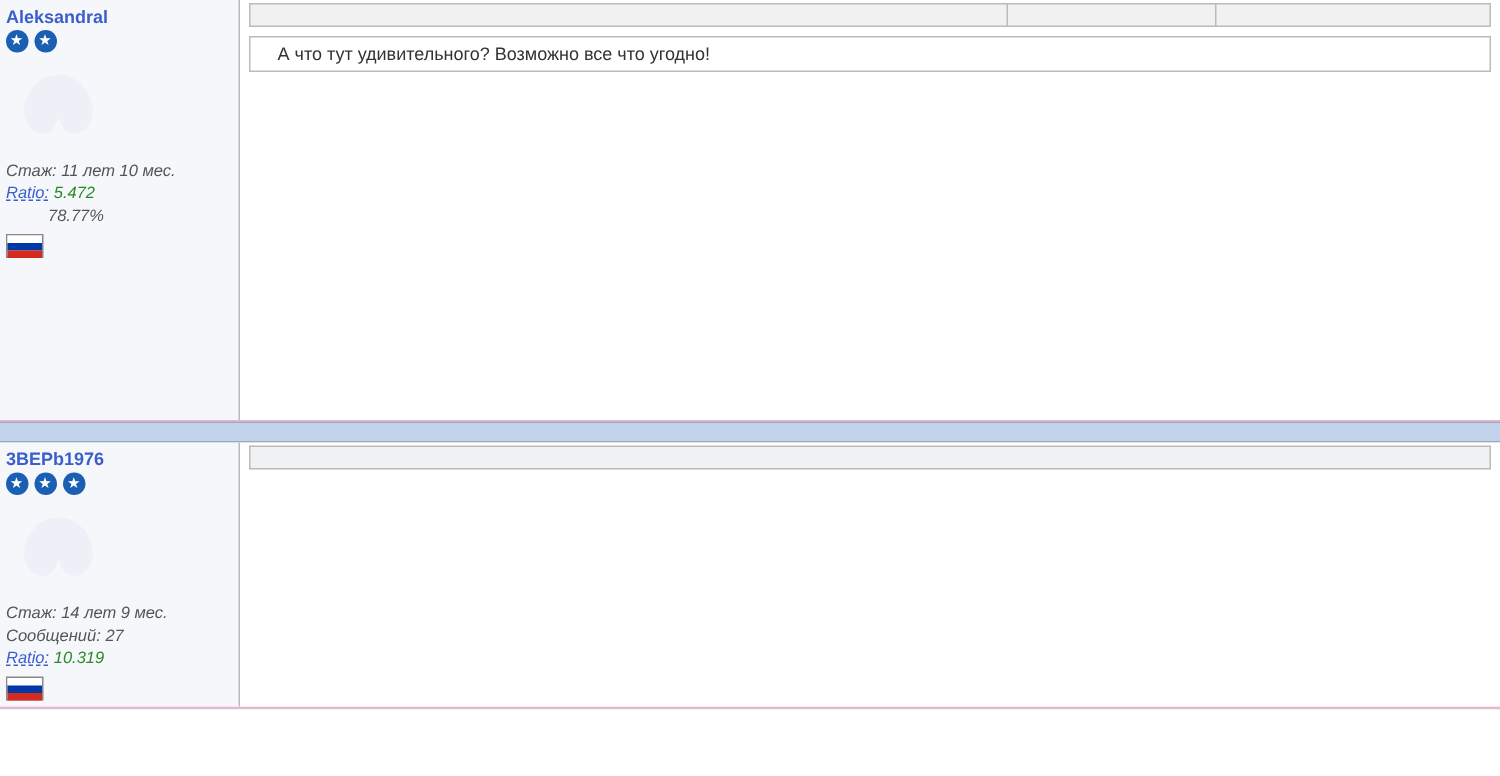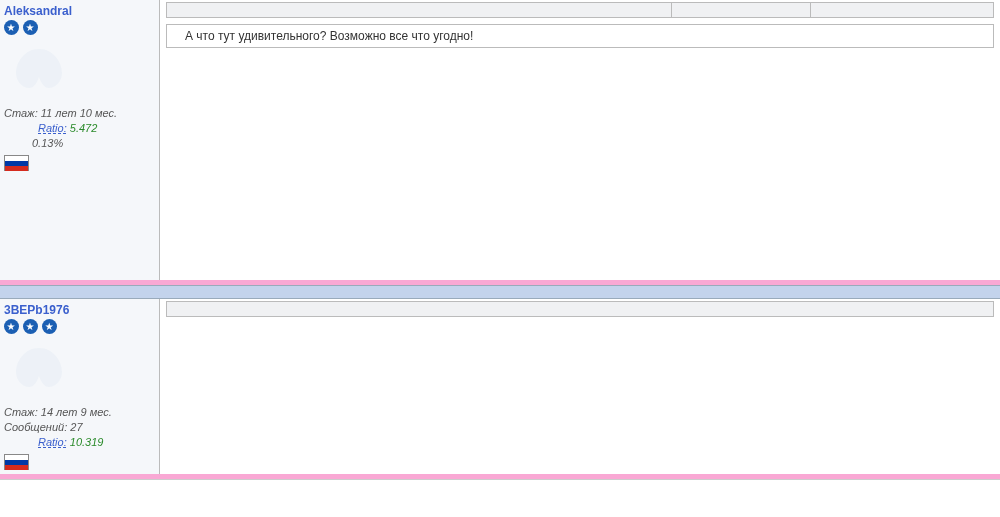--- a/index.html
+++ b/index.html
@@ -1,27 +1,27 @@
 <!DOCTYPE html>
 <html><head>
 <meta charset="utf-8">
 <style>
   * { margin: 0; padding: 0; box-sizing: border-box; }
   body { font-family: Verdana, Arial, sans-serif; font-size: 11px; background: #fff; color: #333; width: 1000px; }
-  .post { display: flex; border-bottom: 5px solid #f9a8d4; justify-content: space-between; }
+  .post { display: flex; border-bottom: 1px solid #f9a8d4; justify-content: space-between; }
   .post-left { width: 160px; padding: 4px; background: #f5f7fa; border-right: 1px solid #bbb; }
   .post-right { flex: 1; padding: 0; background: #fff; position: relative; }
   .username { color: #3a5fcd; font-weight: bold; font-size: 12px; cursor: pointer; }
   .stars { margin: 2px 0 4px 0; }
   .star-badge { display: inline-block; width: 15px; height: 15px; background: #1b5fb3; border-radius: 50%; position: relative; margin-right: 1px; }
   .star-badge::after { content: "★"; color: #fff; font-size: 10px; position: absolute; top: 0; left: 2.5px; line-height: 15px; }
   .avatar { width: 70px; height: 55px; margin: 4px 0 10px 0; opacity: .35; }
   .avatar svg { width: 100%; height: 100%; }
   .user-meta { color: #555; line-height: 15px; font-style: italic; }
-  .ratio-label { color: #3a5fcd; text-decoration: underline dashed; cursor: help; margin-left: 34px; }
+  .ratio-label { color: #3a5fcd; text-decoration: underline dashed; cursor: help; }
   .ratio-value { color: #2a8a2a; }
   .percent-row { padding-left: 28px; color: #555; }
   .flag { width: 25px; height: 16px; display: block; margin-top: 4px; border: 1px solid #888; }
   .flag .w { height: 5px; background: #fff; }
   .flag .b { height: 5px; background: #0039a6; }
   .flag .r { height: 5px; background: #d52b1e; }
   .quote-bar { border: 1px solid #bbb; background: #f0f1f3; height: 16px; margin: 2px 6px 6px 6px; position: relative; }
   .quote-tab { position: absolute; right: 182px; top: -1px; width: 140px; height: 16px; border-left: 1px solid #bbb; border-right: 1px solid #bbb; }
   .msg-box { border: 1px solid #bbb; background: #fff; margin: 0 6px 4px 6px; padding: 4px 18px; color: #333; font-size: 12px; min-height: 20px; }
   .post1 .msg-body-pad { height: 228px; }
@@ -40,21 +40,21 @@
       <span class="star-badge"></span>
     </div>
     <div class="avatar">
       <svg viewBox="0 0 70 55">
           <path d="M35 8 C20 8 12 22 12 32 C12 40 18 47 25 47 C30 47 33 42 35 36 C37 42 40 47 45 47 C52 47 58 40 58 32 C58 22 50 8 35 8 Z" fill="#dfe8f2"></path>
         </svg>
     </div>
     <div class="user-meta">
       <div><span>Стаж:</span> <span>11 лет 10 мес.</span></div>
       <div><span class="ratio-label">Ratio:</span> <span class="ratio-value">5.472</span></div>
-      <div class="percent-row">0.13%</div>
+      <div class="percent-row">78.77%</div>
     </div>
     <div class="flag">
         <div class="w"></div>
         <div class="b"></div>
         <div class="r"></div>
       </div>
   </div>
   <div class="post-right">
     <div class="quote-bar">
       <div class="quote-tab"></div>

